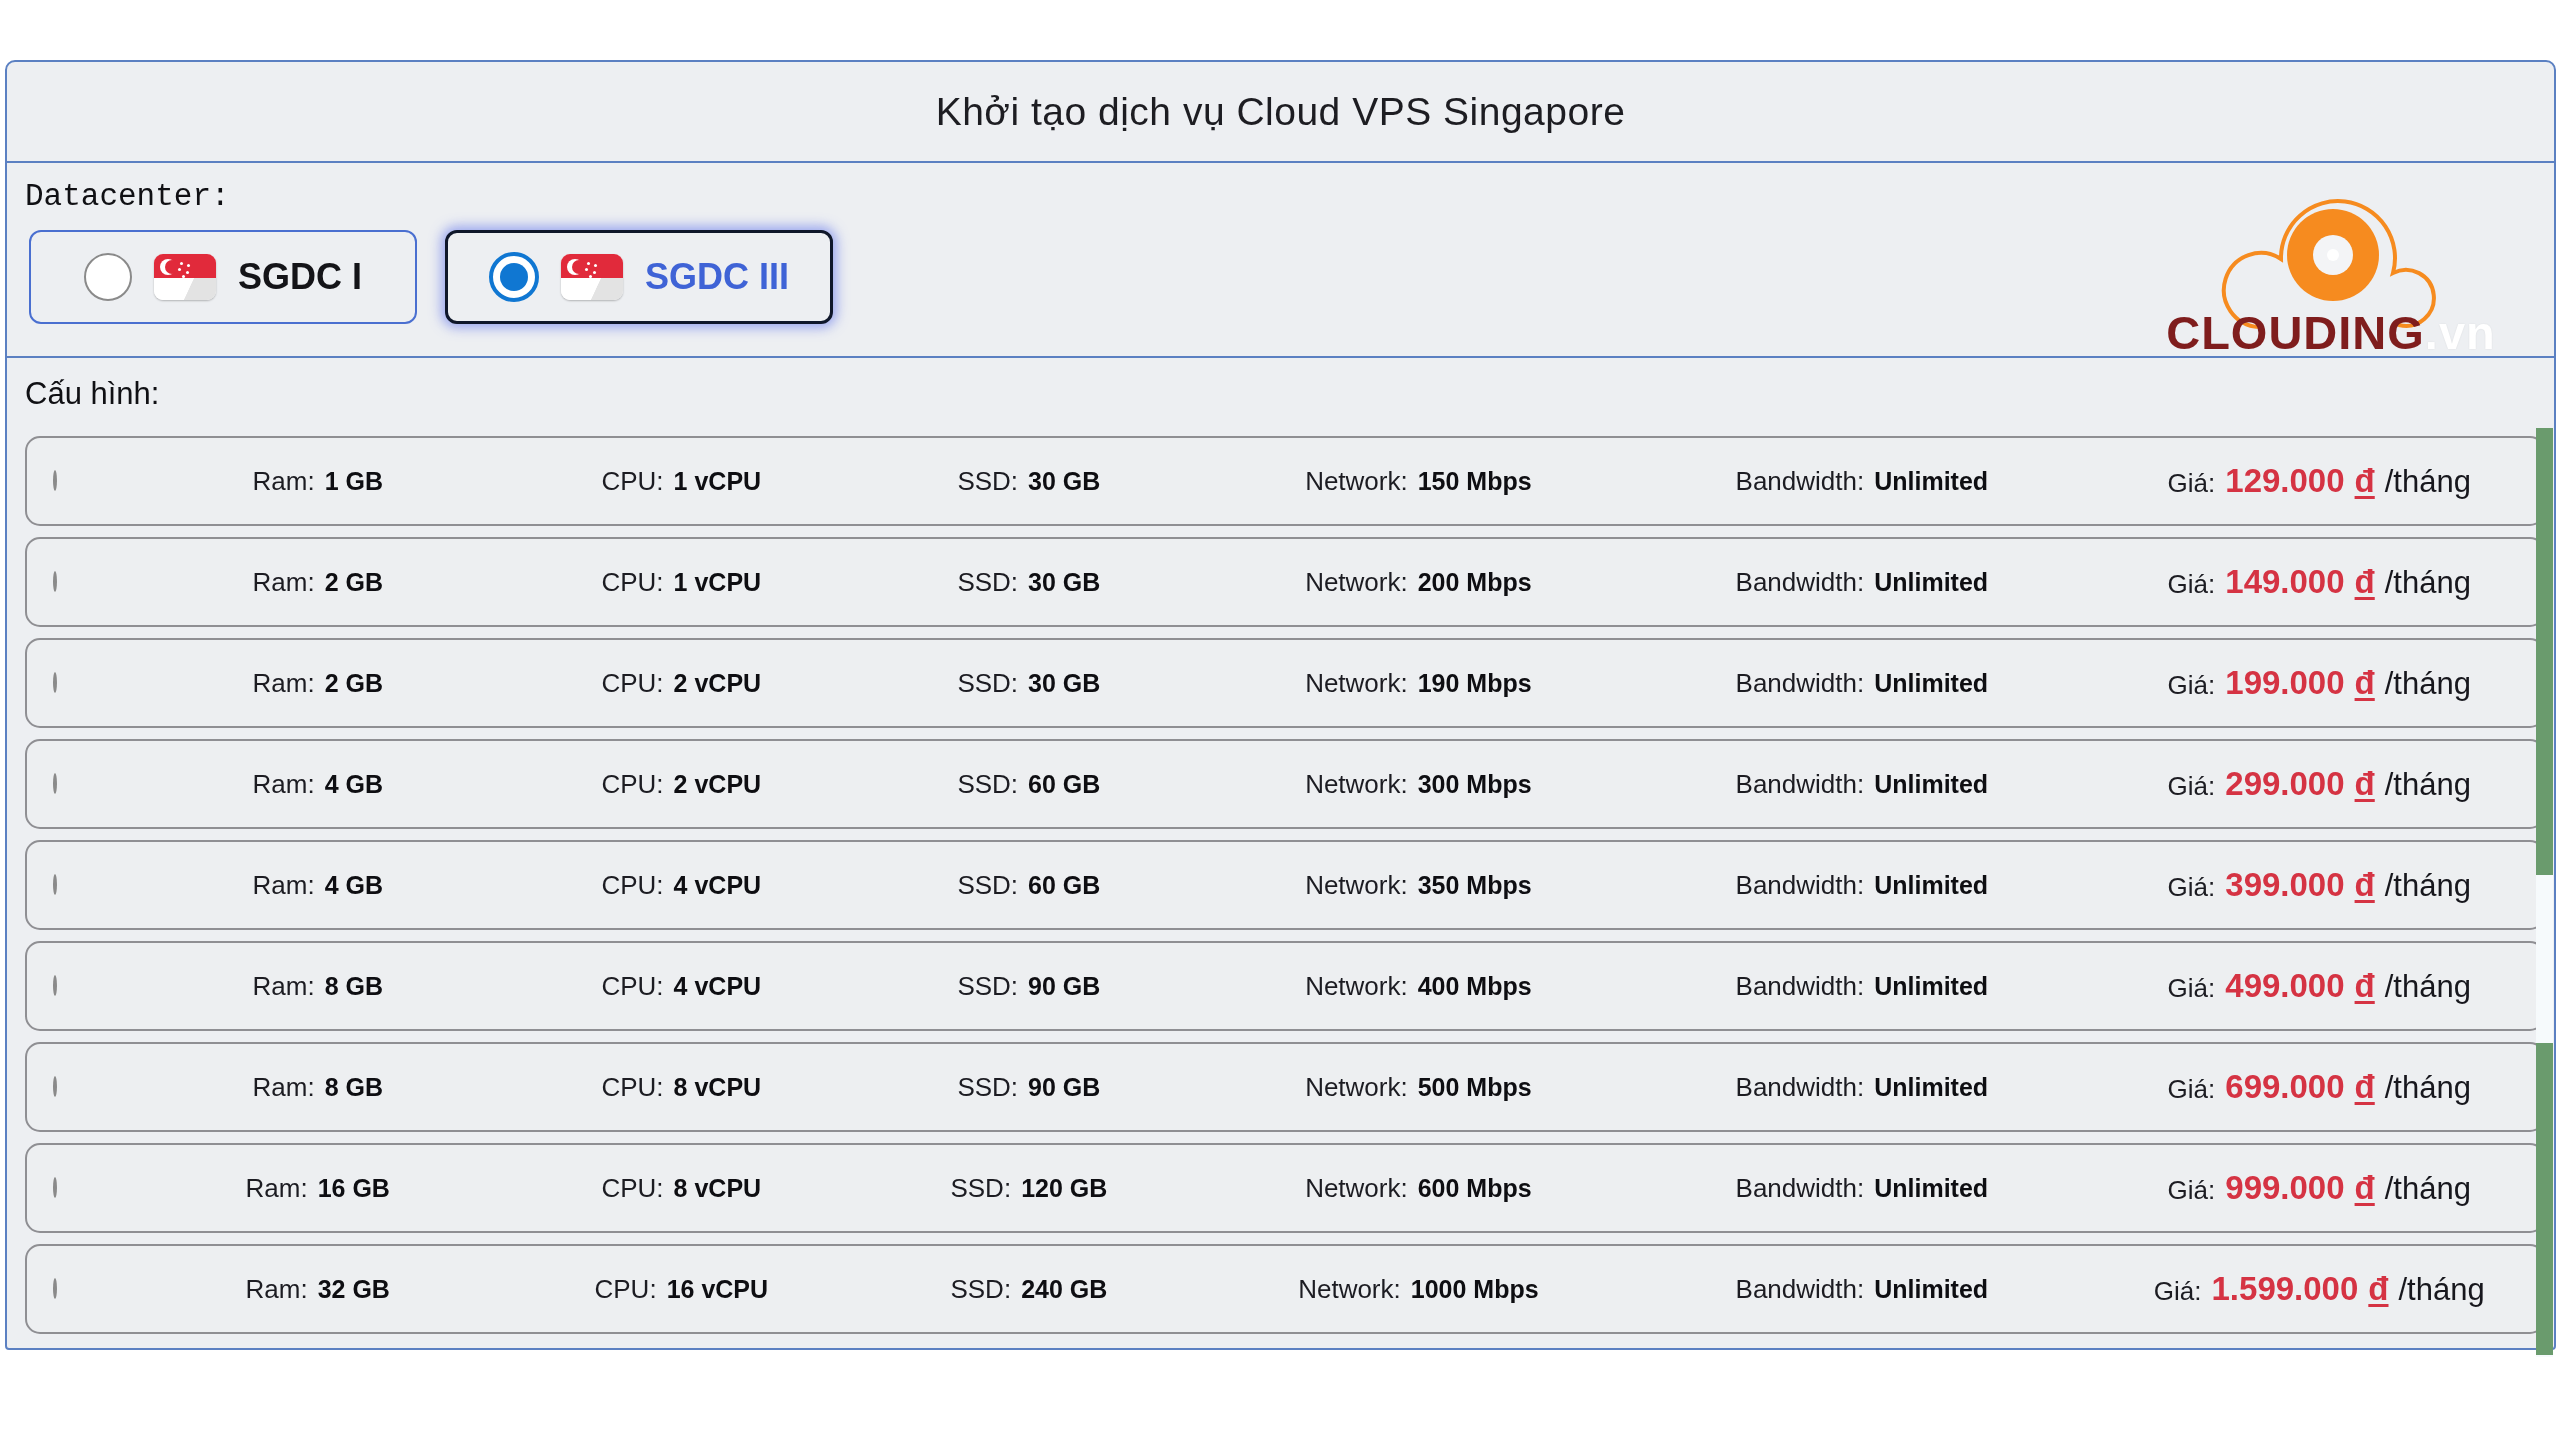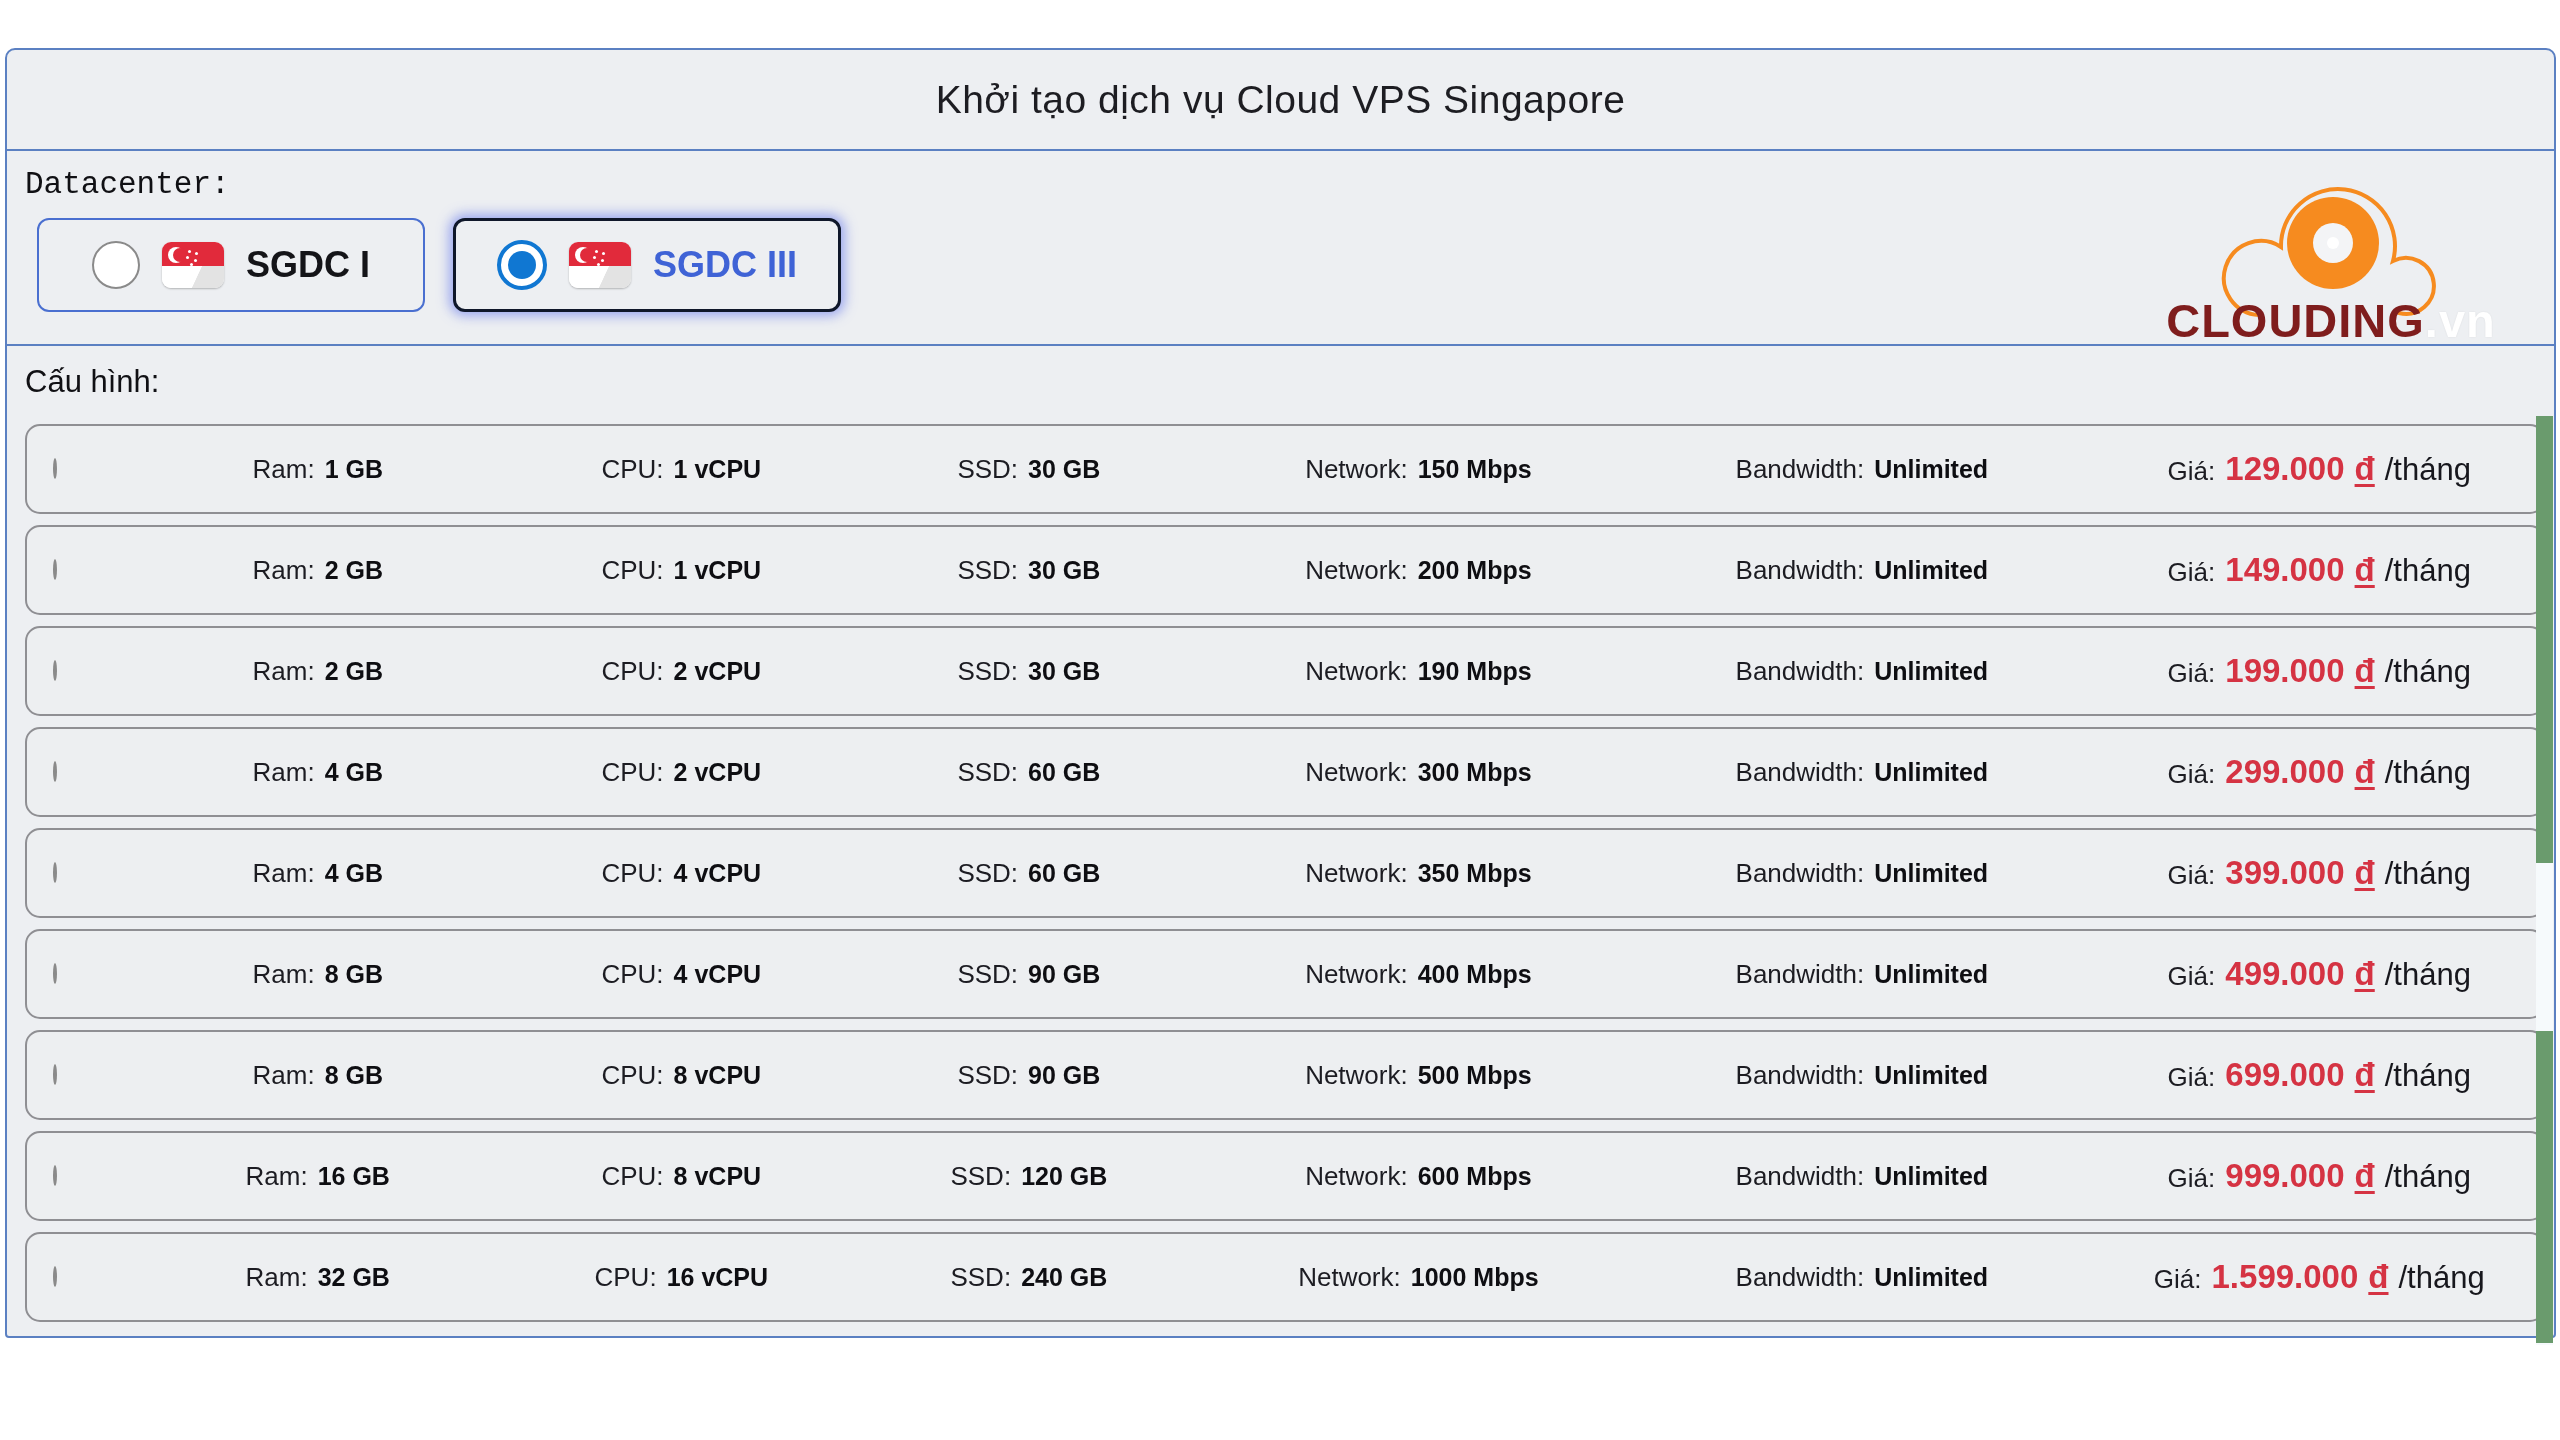--- a/index.html
+++ b/index.html
@@ -1,31 +1,31 @@
 <!DOCTYPE html>
 <html><head>
 <meta charset="utf-8">
 <style>
   * { margin:0; padding:0; box-sizing:border-box; }
   html,body { width:2560px; height:1440px; background:#ffffff;
     font-family:"Liberation Sans","DejaVu Sans",sans-serif; overflow:hidden; }
 
-  .panel { position:absolute; left:5px; top:48px; width:2551px; height:1290px;
+  .panel { position:absolute; left:5px; top:60px; width:2551px; height:1290px;
     background:#edeff2; border:2px solid #5b80c2; border-radius:10px 10px 4px 4px; }
 
   
   .panel-header { height:101px; border-bottom:2px solid #5b80c2;
     display:flex; align-items:center; justify-content:center; }
   .panel-title { font-size:39px; color:#1d1d22; letter-spacing:.5px; }
 
   
   .dc-section { position:relative; height:195px; border-bottom:2px solid #5b80c2;
     padding:16px 20px 0 18px; }
   .dc-label { font-size:31px; color:#101014;font-family:Liberation Mono, monospace; }
-  .dc-options { margin:16px 0 0 12px; display:flex; gap:28px; }
+  .dc-options { margin:16px 0 0 4px; display:flex; gap:28px; }
   .dc-option { width:388px; height:94px; border:2px solid #4a6fd0; border-radius:12px;
     background:#edeff2; display:flex; align-items:center; justify-content:center;
     gap:22px; cursor:pointer; }
   .dc-option .opt-label { font-size:36px; font-weight:700; color:#141418; }
   .dc-option.selected { border:3px solid #0f172a;
     box-shadow:0 0 12px 4px rgba(90,110,235,.55); }
   .dc-option.selected .opt-label { color:#3f63d6; }
 
   
   .radio { width:48px; height:48px; border-radius:50%; background:#fff;

